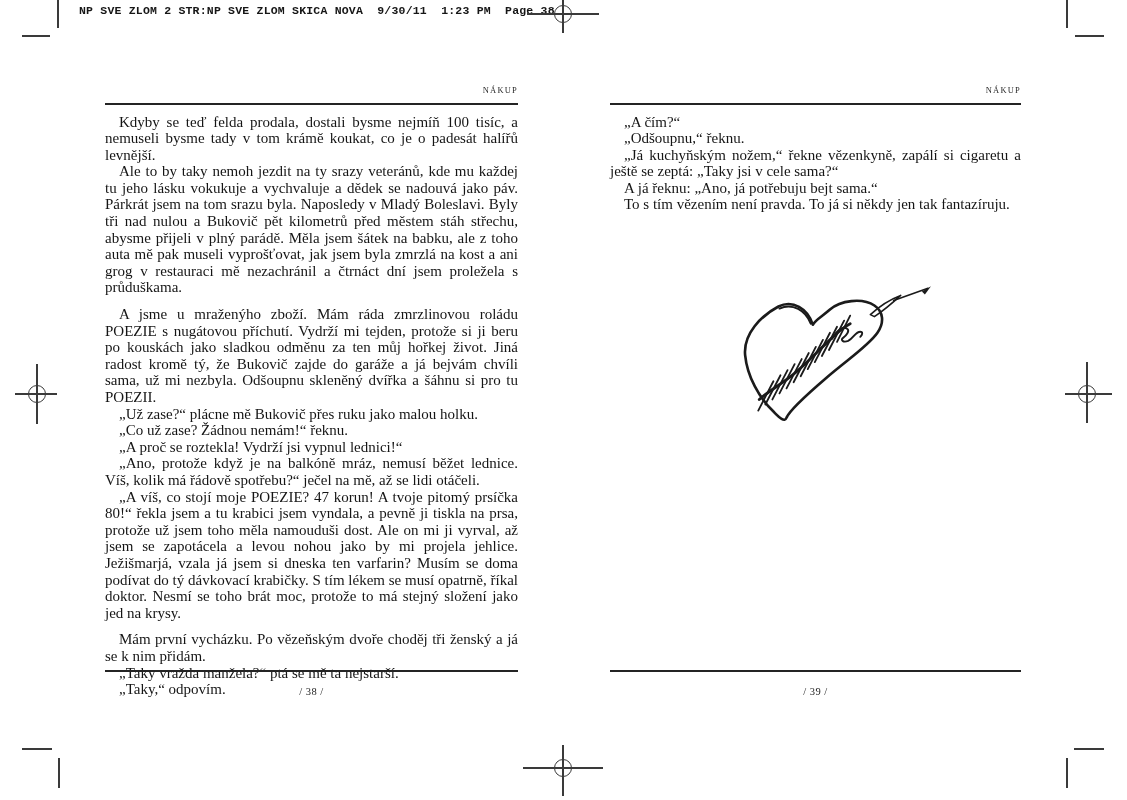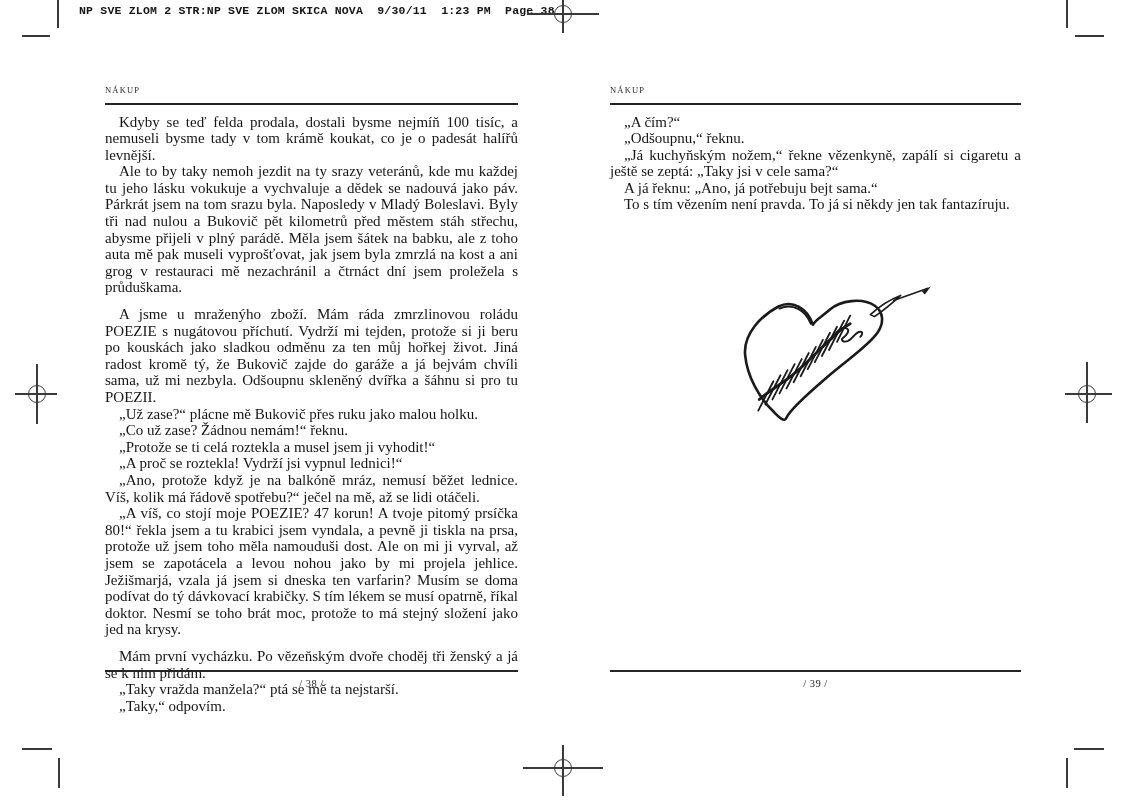--- a/index.html
+++ b/index.html
@@ -20,30 +20,30 @@
   .mv{width:1.5px;}
   .reg-circle{
     position:absolute;box-sizing:border-box;width:18px;height:18px;
     border:1.6px solid #3a3a3a;border-radius:50%;background:transparent;
   }
   
   .page{position:absolute;top:85px;}
   .page-left{left:105px;width:413px;}
   .page-right{left:610px;width:411px;}
   .running-head{
-    text-align:left;font-size:8.5px;letter-spacing:1.2px;
+    text-align:right;font-size:8.5px;letter-spacing:1.2px;
     color:#2a2a2a;line-height:10px;
   }
   .head-rule{height:1.5px;background:#242424;margin-top:8px;}
   .body-text{margin-top:9px;font-size:15px;line-height:16.6px;color:#151515;}
   .body-text p{margin:0;text-indent:14px;text-align:justify;hyphens:auto;}
   .section + .section{margin-top:10px;}
   .page-footer{position:absolute;left:0;right:0;top:585px;}
   .foot-rule{height:1.5px;background:#242424;}
-  .page-number{text-align:center;font-size:10.5px;color:#222;margin-top:6px;letter-spacing:0.5px;}
+  .page-number{text-align:center;font-size:10.5px;color:#222;margin-top:14px;letter-spacing:0.5px;}
   .heart-art{position:absolute;left:122px;top:192px;width:202px;height:154px;}
 </style>
 </head>
 <body>
 
 <div class="print-header">NP SVE ZLOM 2 STR:NP SVE ZLOM SKICA NOVA  9/30/11  1:23 PM  Page 38</div>
 
 <div>
   <div class="mark mv" style="left:57px;top:0;height:28px;"></div>
   <div class="mark mh" style="left:22px;top:35px;width:28px;"></div>
@@ -87,21 +87,20 @@
   <div class="head-rule"></div>
   <div class="body-text">
       <div class="section">
         <p>Kdyby se teď felda prodala, dostali bysme nejmíň 100 tisíc, a nemuseli bysme tady v tom krámě koukat, co je o padesát halířů levnější.</p>
         <p>Ale to by taky nemoh jezdit na ty srazy veteránů, kde mu každej tu jeho lásku vokukuje a vychvaluje a dědek se nadouvá jako páv. Párkrát jsem na tom srazu byla. Naposledy v Mladý Boleslavi. Byly tři nad nulou a Bukovič pět kilometrů před městem stáh střechu, abysme přijeli v plný parádě. Měla jsem šátek na babku, ale z toho auta mě pak museli vyprošťovat, jak jsem byla zmrzlá na kost a ani grog v restauraci mě nezachránil a čtrnáct dní jsem proležela s průduškama.</p>
       </div>
       <div class="section">
         <p>A jsme u mraženýho zboží. Mám ráda zmrzlinovou roládu POEZIE s nugátovou příchutí. Vydrží mi tejden, protože si ji beru po kouskách jako sladkou odměnu za ten můj hořkej život. Jiná radost kromě tý, že Bukovič zajde do garáže a já bejvám chvíli sama, už mi nezbyla. Odšoupnu skleněný dvířka a šáhnu si pro tu POEZII.</p>
         <p>„Už zase?“ plácne mě Bukovič přes ruku jako malou holku.</p>
         <p>„Co už zase? Žádnou nemám!“ řeknu.</p>
-        <p>„Protože se ti celá roztekla a musel jsem ji vyhodit!“</p>
         <p>„A proč se roztekla! Vydrží jsi vypnul lednici!“</p>
         <p>„Ano, protože když je na balkóně mráz, nemusí běžet lednice. Víš, kolik má řádově spotřebu?“ ječel na mě, až se lidi otáčeli.</p>
         <p>„A víš, co stojí moje POEZIE? 47 korun! A tvoje pitomý prsíčka 80!“ řekla jsem a tu krabici jsem vyndala, a pevně ji tiskla na prsa, protože už jsem toho měla namouduši dost. Ale on mi ji vyrval, až jsem se zapotácela a levou nohou jako by mi projela jehlice. Ježišmarjá, vzala já jsem si dneska ten varfarin? Musím se doma podívat do tý dávkovací krabičky. S tím lékem se musí opatrně, říkal doktor. Nesmí se toho brát moc, protože to má stejný složení jako jed na krysy.</p>
       </div>
       <div class="section">
         <p>Mám první vycházku. Po vězeňským dvoře choděj tři ženský a já se k nim přidám.</p>
         <p>„Taky vražda manžela?“ ptá se mě ta nejstarší.</p>
         <p>„Taky,“ odpovím.</p>
       </div>
     </div>

